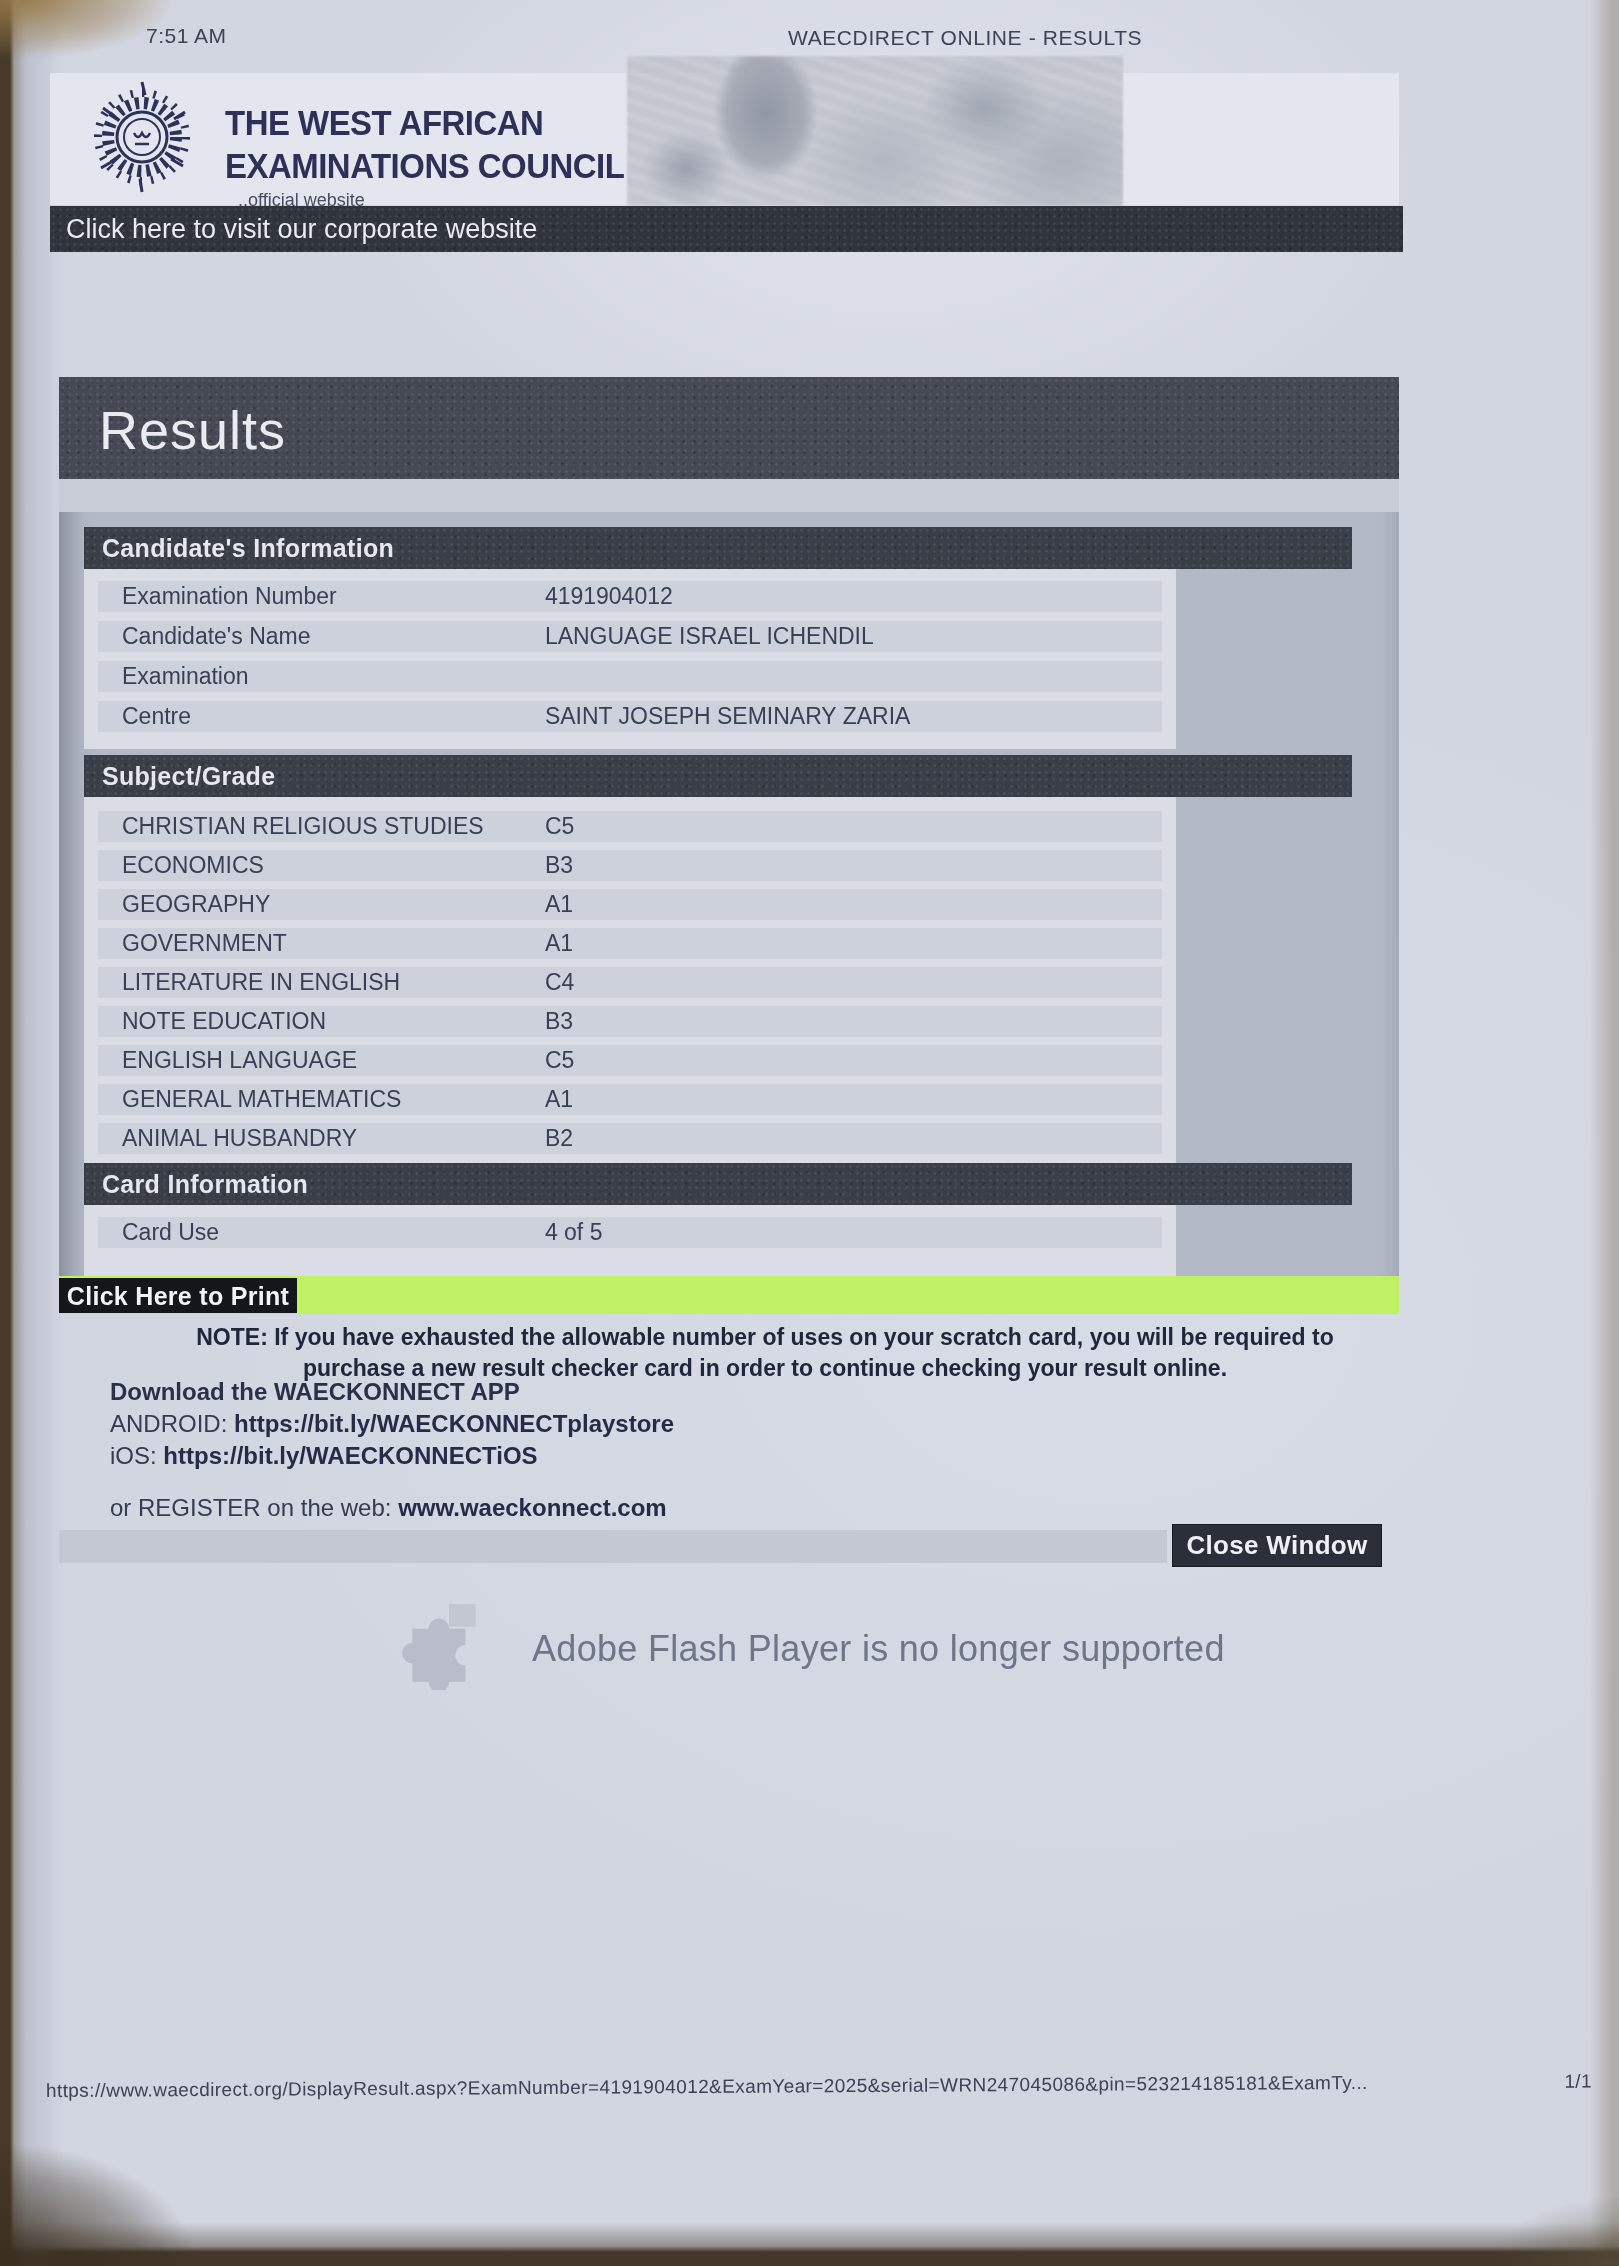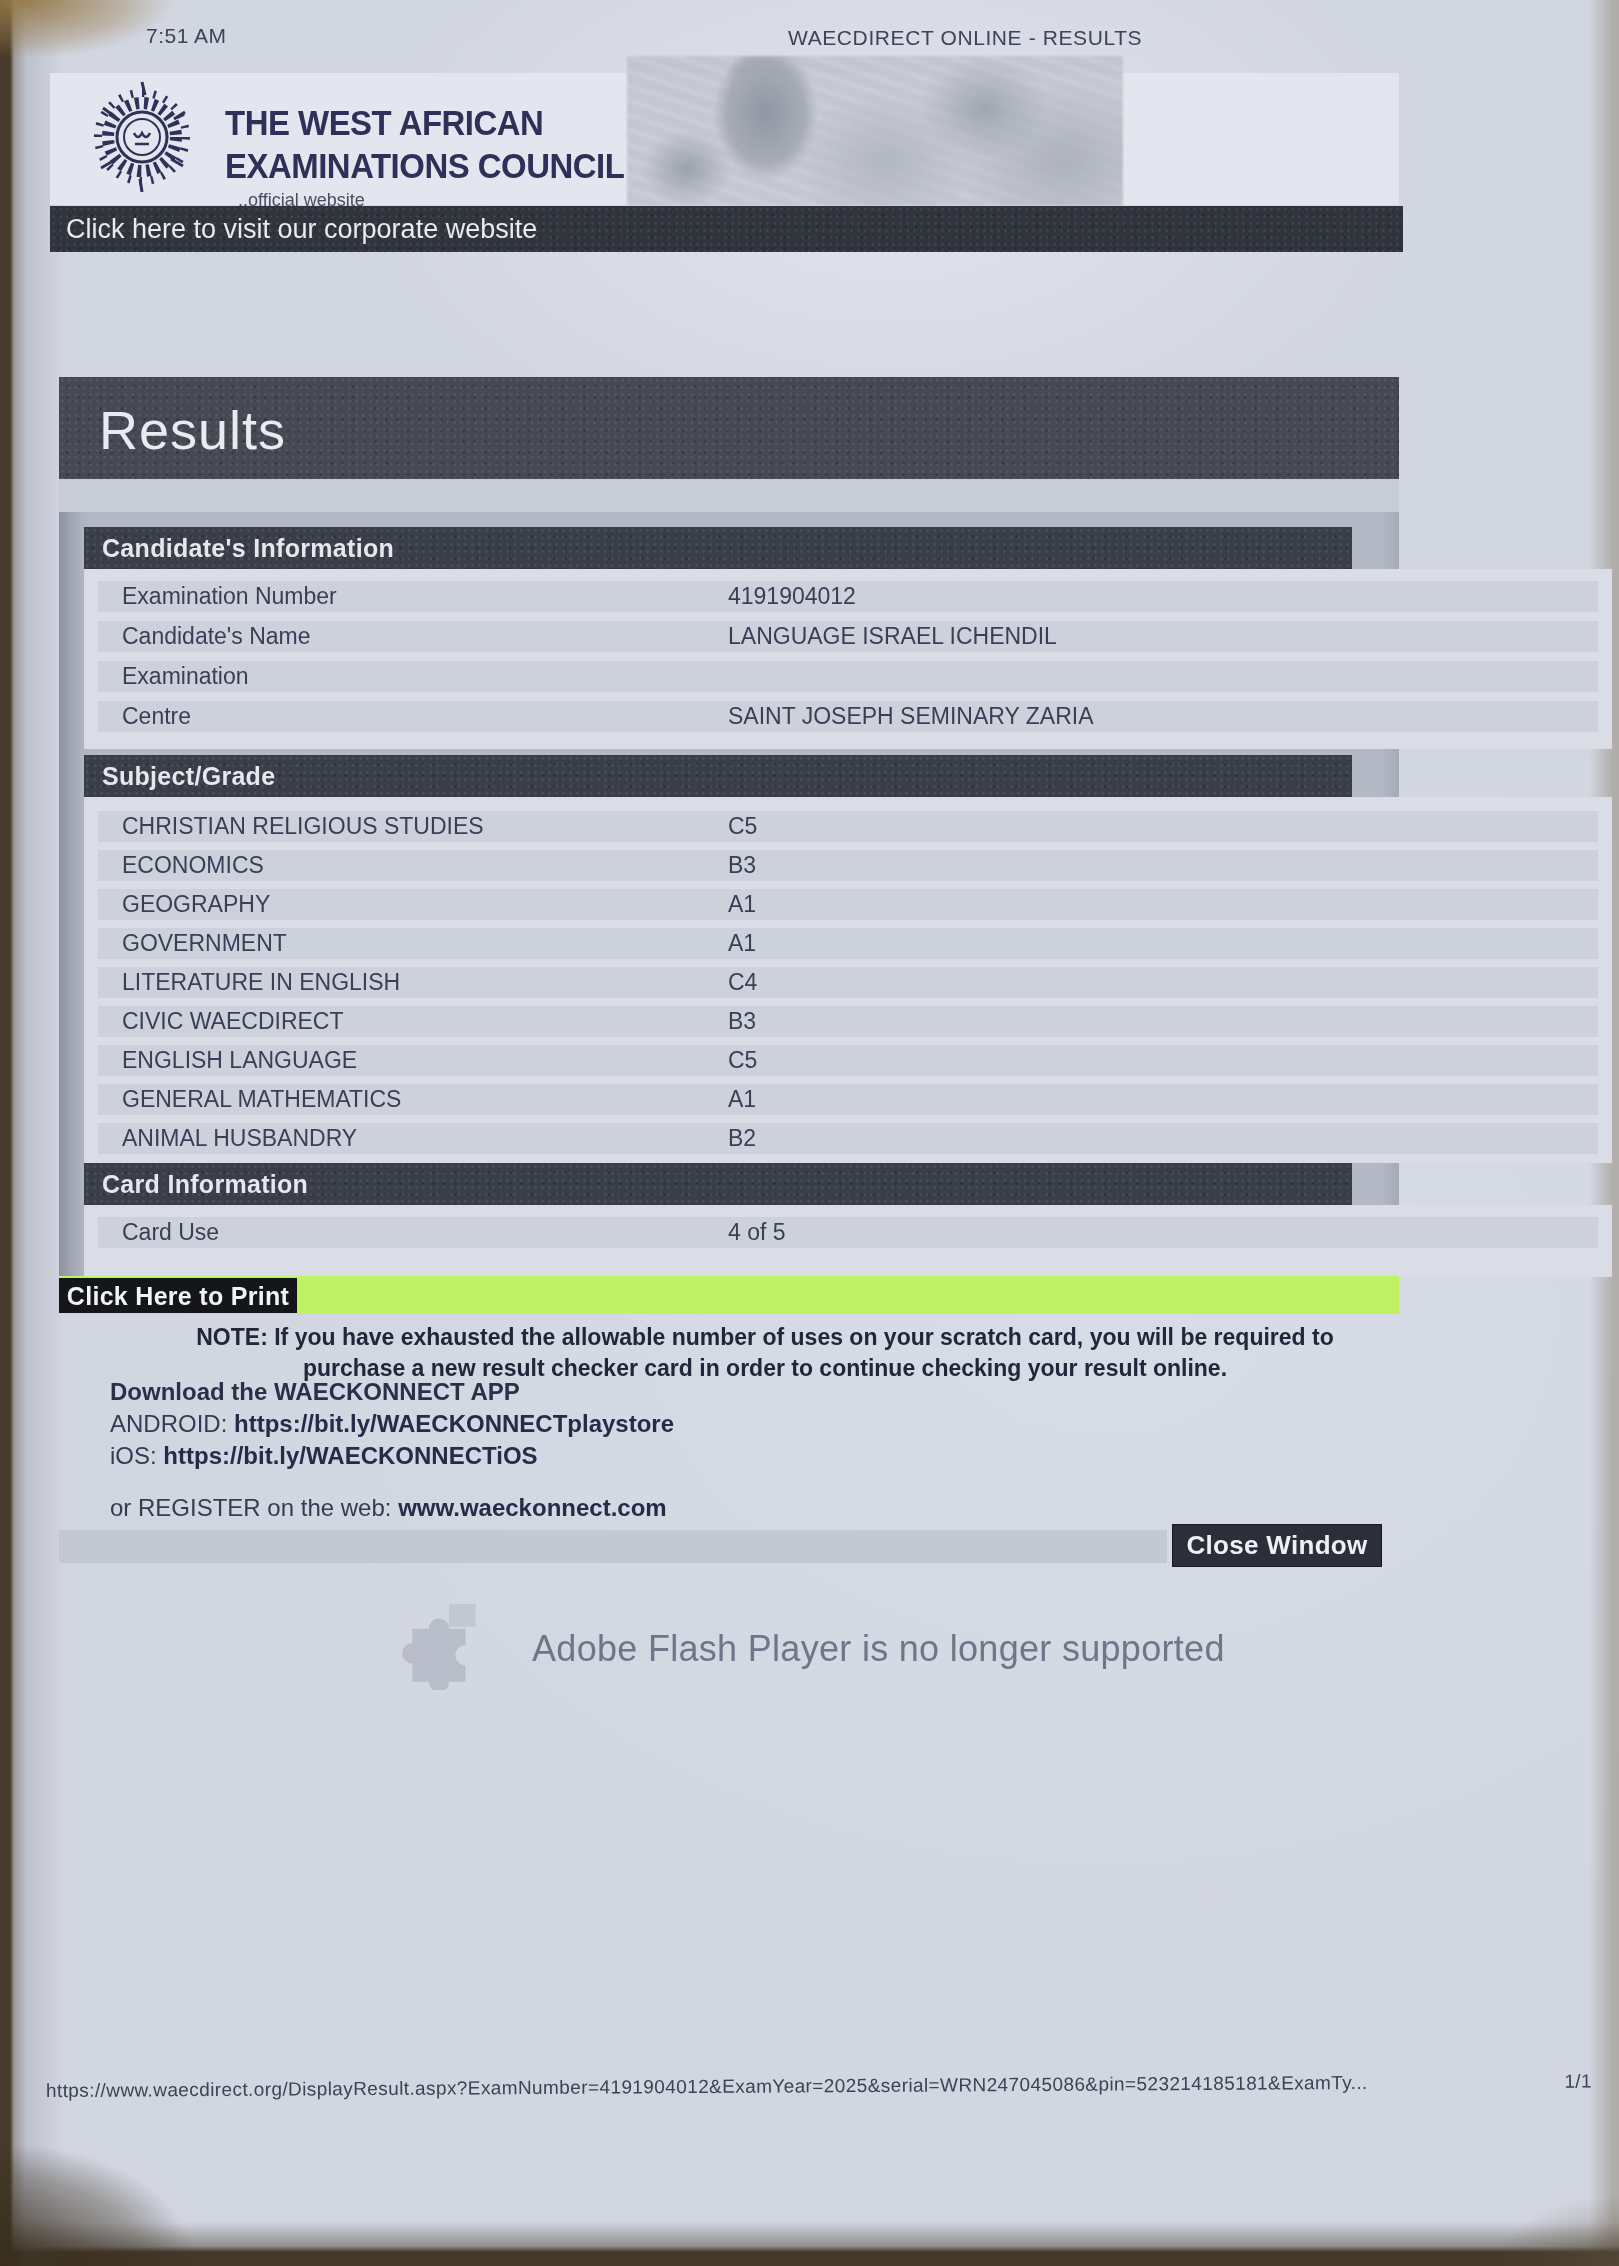--- a/index.html
+++ b/index.html
@@ -65,21 +65,21 @@
     box-shadow:inset 28px 0 22px -18px rgba(95,100,118,.55), inset -18px 0 16px -12px rgba(125,130,145,.35);
   }
   .panel-title{left:0;top:0;width:100%;height:102px;background-color:#454954;}
   .panel-title span{display:block;padding:22px 0 0 40px;font-size:54px;color:#e9ebf1;letter-spacing:1px;}
   .light-strip{left:0;top:102px;width:100%;height:33px;background:#c8ccd7;}
   .section-bar{left:25px;width:1268px;height:42px;background-color:#3a3e48;}
   .section-bar span{display:block;padding-left:18px;line-height:42px;font-size:25px;font-weight:700;color:#e6e8ef;letter-spacing:.3px;}
   .bar-candidate{top:150px;}
   .bar-subject{top:378px;}
   .bar-card{top:786px;}
-  .tbl{left:25px;width:1528px;background:#dadde6;box-sizing:border-box;padding:12px 14px;}
+  .tbl{left:25px;width:1092px;background:#dadde6;box-sizing:border-box;padding:12px 14px;}
   .tbl-candidate{top:192px;height:180px;}
   .tbl-subject{top:420px;height:366px;padding-top:14px;}
   .tbl-card{top:828px;height:72px;}
   .row{display:flex;height:31px;margin-bottom:9px;background:#cdd1dc;align-items:center;}
   .tbl-subject .row{margin-bottom:8px;}
   .row .lbl{width:42%;padding-left:24px;box-sizing:border-box;font-size:23px;color:#3a3f55;}
   .row .val{flex:1;font-size:23px;color:#3a3f55;}
   .print-strip{left:0;top:899px;width:100%;height:38px;background:#bef264;display:flex;align-items:center;justify-content:flex-start;}
   .print-btn{width:238px;height:35px;background:#14161b;color:#f2f3f7;font-size:25px;font-weight:700;line-height:35px;text-align:center;letter-spacing:.3px;cursor:pointer;border:none;}
 
@@ -176,21 +176,21 @@
       </div>
       <div class="row">
         <div class="lbl">GOVERNMENT</div>
         <div class="val">A1</div>
       </div>
       <div class="row">
         <div class="lbl">LITERATURE IN ENGLISH</div>
         <div class="val">C4</div>
       </div>
       <div class="row">
-        <div class="lbl">CIVIC WAECDIRECT</div>
+        <div class="lbl">NOTE EDUCATION</div>
         <div class="val">B3</div>
       </div>
       <div class="row">
         <div class="lbl">ENGLISH LANGUAGE</div>
         <div class="val">C5</div>
       </div>
       <div class="row">
         <div class="lbl">GENERAL MATHEMATICS</div>
         <div class="val">A1</div>
       </div>

